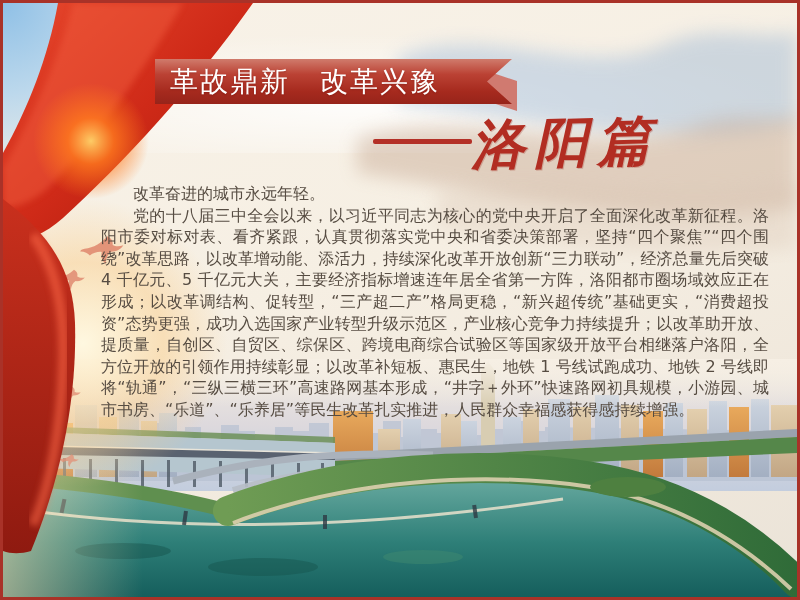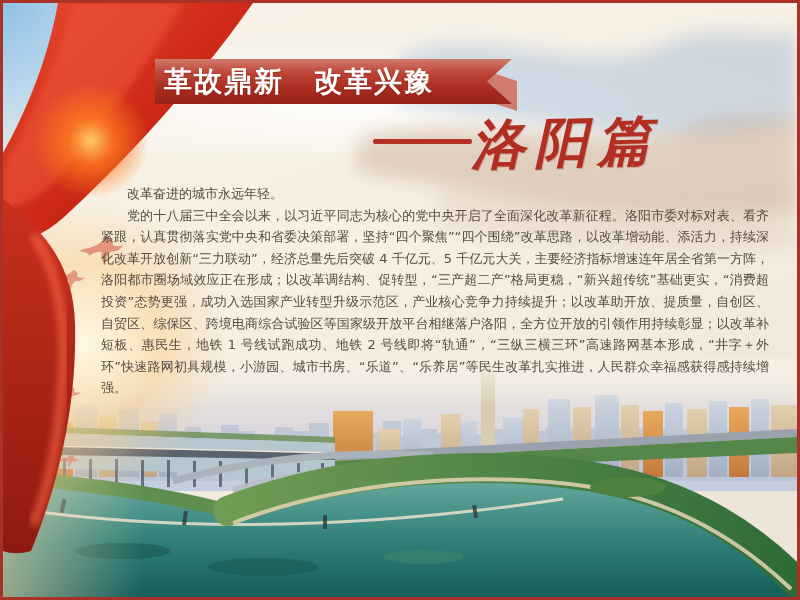--- a/index.html
+++ b/index.html
@@ -29,34 +29,34 @@
 
   
   .doves{position:absolute;left:0;top:225px;width:220px;height:260px;}
 
   
   .banner-tail{position:absolute;left:464px;top:62px;width:52px;height:48px;}
   .banner{position:absolute;left:152px;top:56px;width:357px;height:45px;
       background:linear-gradient(180deg,#d07b6c 0%,#bb4234 34%,#a62a1e 72%,#97241a 100%);
       clip-path:polygon(0 0,100% 0,calc(100% - 25px) 50%,100% 100%,0 100%);
       display:flex;align-items:center;}
-  .banner-label{color:#ffffff;font-size:28px;font-weight:bold;letter-spacing:2px;
-      padding-left:9px;white-space:nowrap;text-shadow:0 1px 2px rgba(100,10,5,.35);}
+  .banner-label{color:#ffffff;font-size:28px;font-weight:normal;letter-spacing:2px;
+      padding-left:15px;white-space:nowrap;text-shadow:0 1px 2px rgba(100,10,5,.35);}
 
   
   .title-dash{position:absolute;left:370px;top:136px;width:99px;height:5px;
       background:#b43027;border-radius:2px;}
   .page-title{position:absolute;left:468px;top:104px;color:#b22d22;
       font-size:54px;font-weight:bold;font-style:italic;letter-spacing:9px;
       transform:rotate(-1.5deg);white-space:nowrap;
       text-shadow:1px 1px 0 rgba(150,30,20,.25);}
 
   
   .bodytext{position:absolute;left:98px;top:180px;width:668px;color:#564c42;
-      font-size:13px;line-height:21.6px;text-align:justify;}
+      font-size:16px;line-height:21.6px;text-align:justify;}
   .bodytext p{margin:0;text-indent:2em;}
   .bodytext p.last{margin-top:5px;}
 
   
   .photo{position:absolute;left:0px;right:0px;bottom:0px;height:238px;}
   .photo svg{width:100%;height:100%;display:block;}
 </style>
 </head>
 <body>
 

